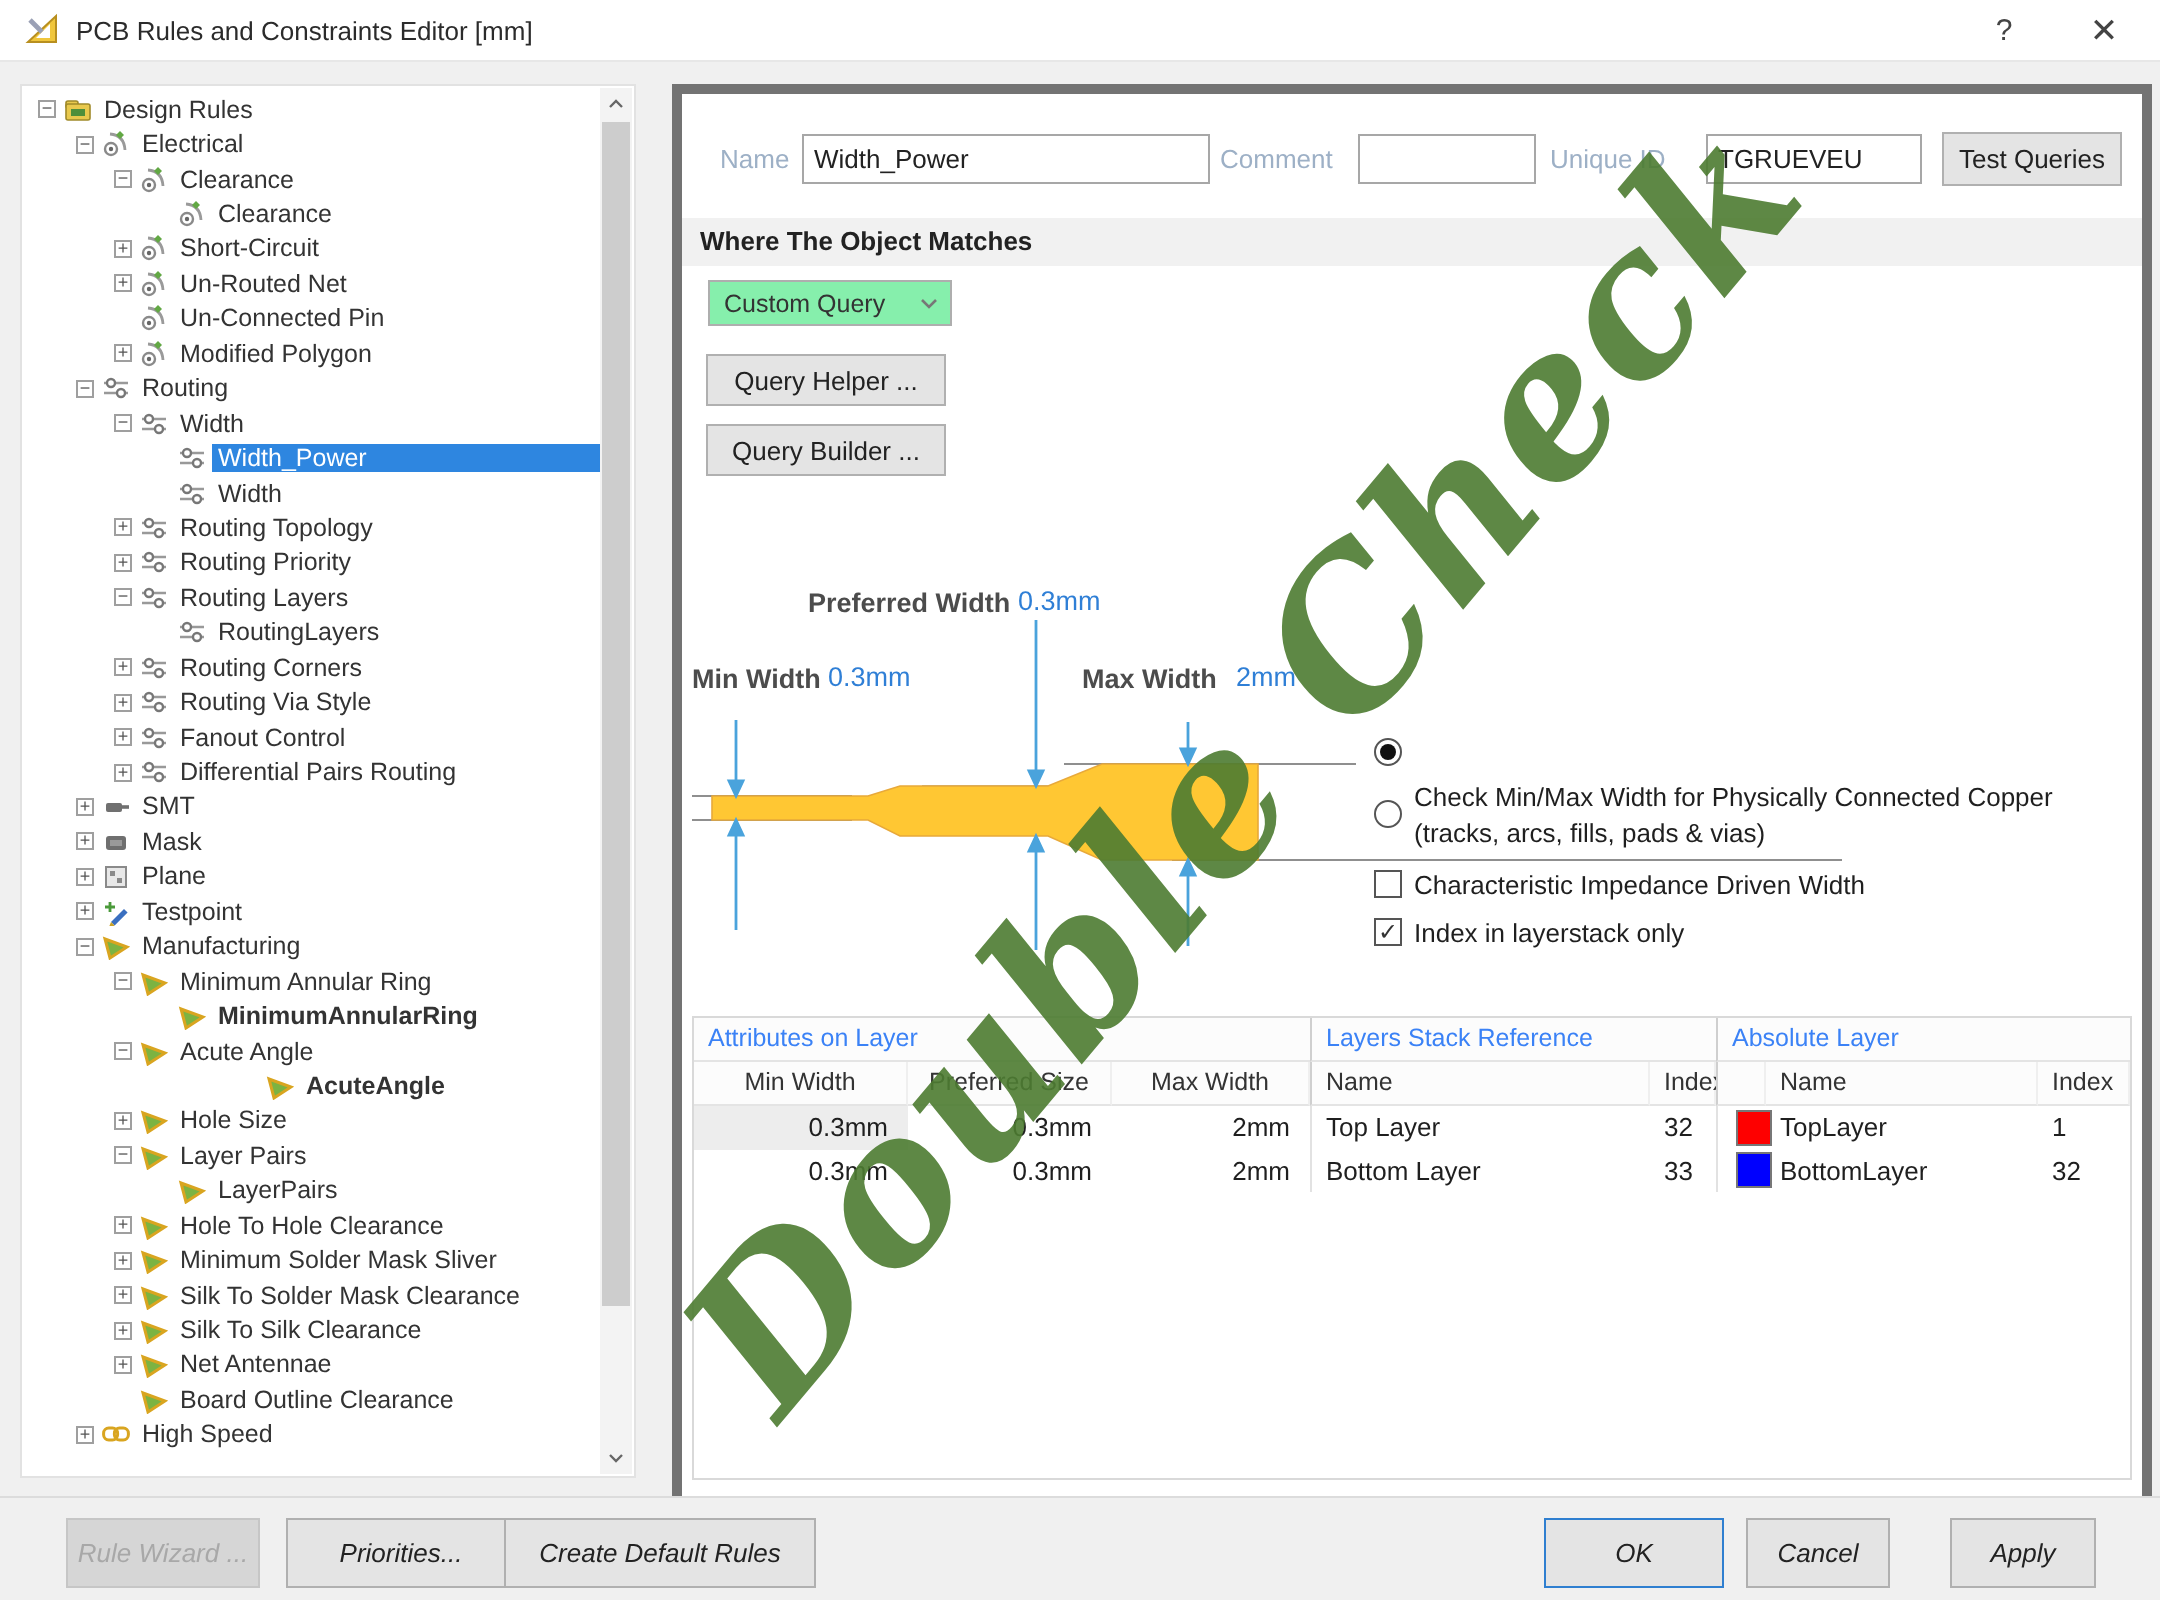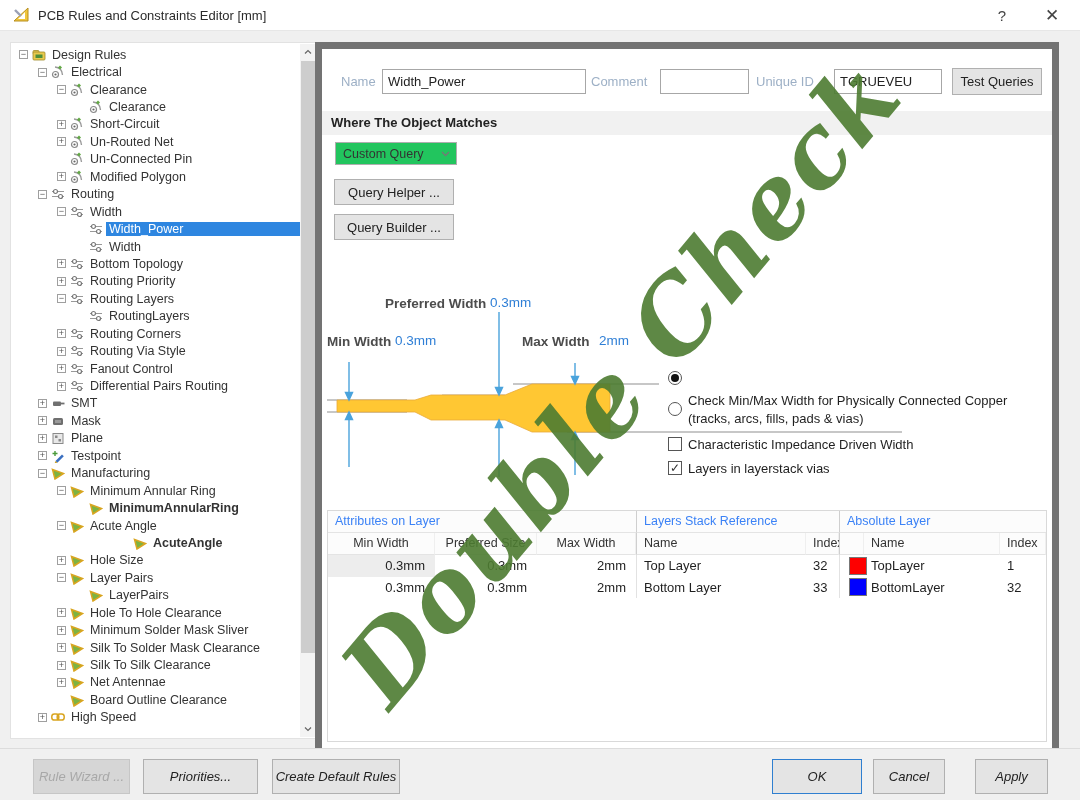--- a/index.html
+++ b/index.html
@@ -22,30 +22,30 @@
        font-size:9px;line-height:6px;text-align:center;color:#555;margin-right:4px;}
   .exp.none{visibility:hidden;}
   .ticon{flex:0 0 14px;width:14px;height:14px;margin-right:3px;display:flex;align-items:center;}
   .tlabel{padding:0 3px;}
   .trow.sel .tlabel{background:#2e86e0;color:#fff;flex:1;}
   .trow.bold .tlabel{font-weight:bold;}
   .vscroll{position:absolute;top:1px;right:1px;bottom:1px;width:16px;background:#f3f3f3;}
   .vthumb{position:absolute;left:1px;right:1px;top:17px;height:592px;background:#cdcdcd;}
   .chev{position:absolute;left:4px;width:8px;height:8px;color:#666;}
   
-  .rpanel{position:absolute;left:315px;top:42px;width:730px;height:706px;background:#fff;
-          border:7px solid #737373;box-sizing:content-box;}
+  .rpanel{position:absolute;left:336px;top:42px;width:730px;height:706px;background:#fff;
+          border:5px solid #737373;box-sizing:content-box;}
   .flabel{position:absolute;font-size:13px;color:#9db0c6;}
   .tinput{position:absolute;height:23px;border:1px solid #a7a7a7;background:#fff;font-size:13px;
           font-family:"Liberation Sans",sans-serif;padding:0 5px;color:#222;box-sizing:content-box;}
   .btn{display:flex;align-items:center;justify-content:center;background:#e4e4e4;border:1px solid #b0b0b0;
        font-size:13px;color:#222;cursor:pointer;box-sizing:border-box;}
   .secbar{position:absolute;left:0;width:730px;height:24px;background:#f1f1f1;font-size:13px;
           font-weight:bold;color:#222;line-height:24px;padding-left:9px;box-sizing:border-box;}
-  .dropdown{position:absolute;left:13px;top:93px;width:122px;height:23px;background:#22c55e;
+  .dropdown{position:absolute;left:13px;top:93px;width:122px;height:23px;background:#86efac;
             border:1px solid #aeaeae;display:flex;align-items:center;font-size:12.5px;color:#333;
             padding-left:7px;box-sizing:border-box;cursor:pointer;}
   .dd-chev{margin-left:auto;margin-right:6px;color:#777;}
   .querybox{position:absolute;left:140px;top:91px;width:583px;height:99px;border:1px solid #c6c6c6;
             background:#fff;font-family:"DejaVu Sans Mono",monospace;font-size:13.5px;padding:4px 6px;
             box-sizing:border-box;}
   .q-fn{color:#6b6b6b;} .q-pun{color:#333;} .q-str{color:#3c5fc0;} .q-kw{color:#d63a2f;font-weight:bold;}
   .clabel{position:absolute;font-size:13.5px;font-weight:bold;color:#4c4c4c;}
   .cvalue{position:absolute;font-size:13.5px;color:#2f7fd6;}
   .radio{position:absolute;width:14px;height:14px;border:1px solid #555;border-radius:50%;background:#fff;box-sizing:border-box;}
@@ -236,21 +236,21 @@
       </div>
       <div class="trow" style="padding-left: 46px;">
         <span class="exp">+</span>
         <span class="ticon">
           <svg width="14" height="14" viewBox="0 0 14 14">
             <path d="M1 4.5 H13 M1 9.5 H13" stroke="#999" stroke-width="1.2" fill="none"></path>
             <circle cx="4.5" cy="4.5" r="2" fill="#fff" stroke="#777" stroke-width="1.2"></circle>
             <circle cx="9.5" cy="9.5" r="2" fill="#fff" stroke="#777" stroke-width="1.2"></circle>
           </svg>
         </span>
-        <span class="tlabel">Bottom Topology</span>
+        <span class="tlabel">Routing Topology</span>
       </div>
       <div class="trow" style="padding-left: 46px;">
         <span class="exp">+</span>
         <span class="ticon">
           <svg width="14" height="14" viewBox="0 0 14 14">
             <path d="M1 4.5 H13 M1 9.5 H13" stroke="#999" stroke-width="1.2" fill="none"></path>
             <circle cx="4.5" cy="4.5" r="2" fill="#fff" stroke="#777" stroke-width="1.2"></circle>
             <circle cx="9.5" cy="9.5" r="2" fill="#fff" stroke="#777" stroke-width="1.2"></circle>
           </svg>
         </span>
@@ -563,21 +563,21 @@
     </g>
   </svg>
 
   <div class="radio on" style="left:346px;top:322px"></div>
   <div class="radio" style="left:346px;top:353px"></div>
   <span class="optlabel" style="left:366px;top:344px">Check Min/Max Width for Physically Connected Copper</span>
   <span class="optlabel" style="left:366px;top:362px">(tracks, arcs, fills, pads &amp; vias)</span>
   <div class="cbox" style="left:346px;top:388px"></div>
   <span class="optlabel" style="left:366px;top:388px">Characteristic Impedance Driven Width</span>
   <div class="cbox" style="left:346px;top:412px">✓</div>
-  <span class="optlabel" style="left:366px;top:412px">Layers in layerstack vias</span>
+  <span class="optlabel" style="left:366px;top:412px">Index in layerstack only</span>
 
   <div class="ctable">
     <div class="tgrid" id="tableGrid">
         <div class="gcell" style="grid-column: 1 / 4;">Attributes on Layer</div>
         <div class="gcell gsep" style="grid-column: 4 / 6;">Layers Stack Reference</div>
         <div class="gcell gsep" style="grid-column: 6 / 9;">Absolute Layer</div>
         <div class="hcell h-center">Min Width</div>
         <div class="hcell h-center">Preferred Size</div>
         <div class="hcell h-center">Max Width</div>
         <div class="hcell h-left gsep">Name</div>
@@ -605,21 +605,21 @@
         </div>
         <div class="dcell d-left">BottomLayer</div>
         <div class="dcell d-left">32</div>
       </div>
   </div>
 </div>
 
 <div class="footer">
   <div class="btn fbtn fbtn-disabled" style="left:33px;width:97px">Rule Wizard ...</div>
   <div class="btn fbtn" style="left:143px;width:115px">Priorities...</div>
-  <div class="btn fbtn btn-create" style="left:272px;width:128px">Create Default Rules</div>
+  <div class="btn fbtn btn-create" style="left:252px;width:156px">Create Default Rules</div>
   <div class="btn fbtn btn-ok" style="left:772px;width:90px">OK</div>
   <div class="btn fbtn" style="left:873px;width:72px">Cancel</div>
   <div class="btn fbtn" style="left:975px;width:73px">Apply</div>
 </div>
 
 <svg class="watermark" viewBox="0 0 1080 800">
   <text x="0" y="0" transform="translate(390 712) rotate(-50)" font-family="DejaVu Serif, serif" font-style="italic" font-weight="bold" font-size="100" fill="#4d7c31" opacity="0.9" letter-spacing="2">Double Check</text>
 </svg>
 
 </body></html>

